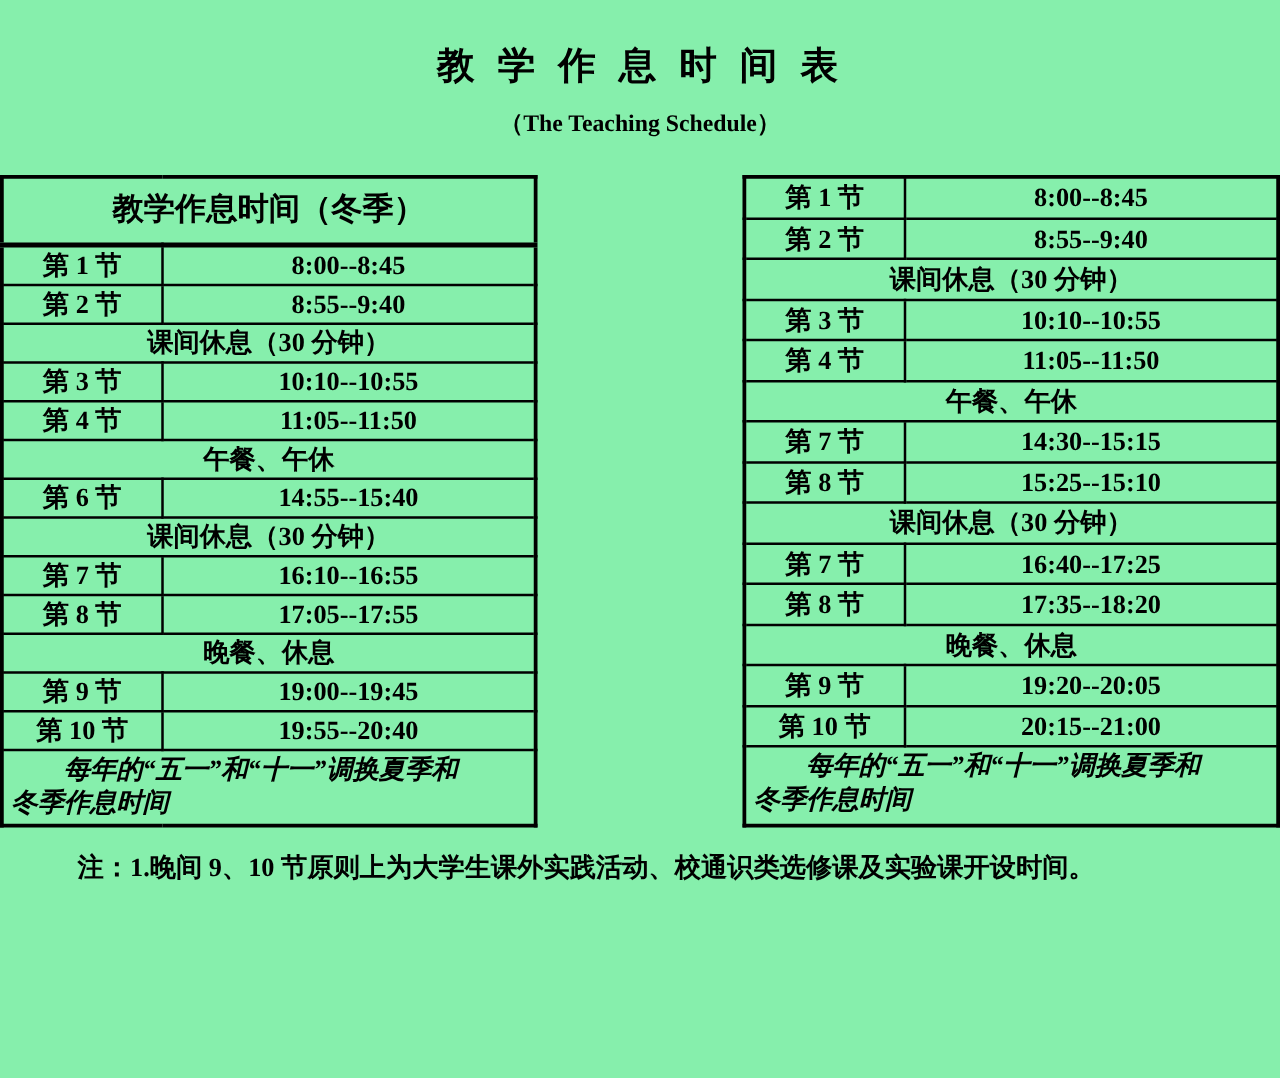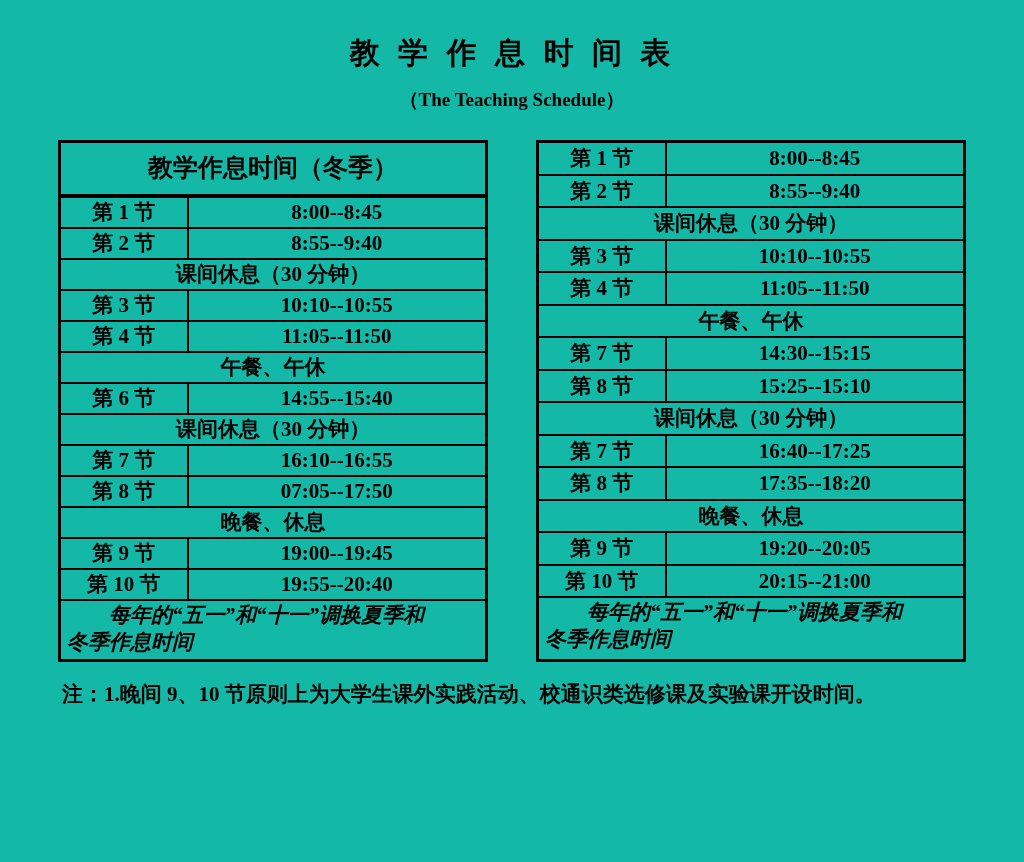--- a/index.html
+++ b/index.html
@@ -1,20 +1,20 @@
 <!DOCTYPE html>
 <html><head>
 <meta charset="utf-8">
 <style>
   html, body { margin: 0; padding: 0; background: #ffffff; }
   .page {
     position: relative;
     width: 1024px;
     height: 862px;
-    background: #14b8a6;
+    background: #86efac;
     color: #000000;
     font-family: "Liberation Serif", "DejaVu Serif", serif;
     overflow: hidden;
   }
   .title {
     margin: 0;
     padding-top: 34px;
     text-align: center;
     font-family: "DejaVu Sans", "Liberation Sans", sans-serif;
     font-size: 30px;
@@ -25,21 +25,21 @@
   .subtitle {
     margin-top: 13px;
     text-align: center;
     font-family: "Liberation Serif", "DejaVu Serif", serif;
     font-size: 19px;
     font-weight: bold;
     line-height: 30px;
   }
   .tables-row {
     display: flex;
-    justify-content: center;
+    justify-content: space-between;
     gap: 48px;
     margin-top: 25px;
   }
   table.sched {
     border-collapse: collapse;
     width: 430px;
     table-layout: fixed;
     border: 3px solid #000;
   }
   table.sched td {
@@ -124,21 +124,21 @@
           </tr>
           <tr class="break-row">
             <td colspan="2">课间休息（30 分钟）</td>
           </tr>
           <tr class="class-row">
             <td>第 7 节</td>
             <td>16:10--16:55</td>
           </tr>
           <tr class="class-row">
             <td>第 8 节</td>
-            <td>07:05--17:50</td>
+            <td>17:05--17:55</td>
           </tr>
           <tr class="break-row">
             <td colspan="2">晚餐、休息</td>
           </tr>
           <tr class="class-row">
             <td>第 9 节</td>
             <td>19:00--19:45</td>
           </tr>
           <tr class="class-row">
             <td>第 10 节</td>

